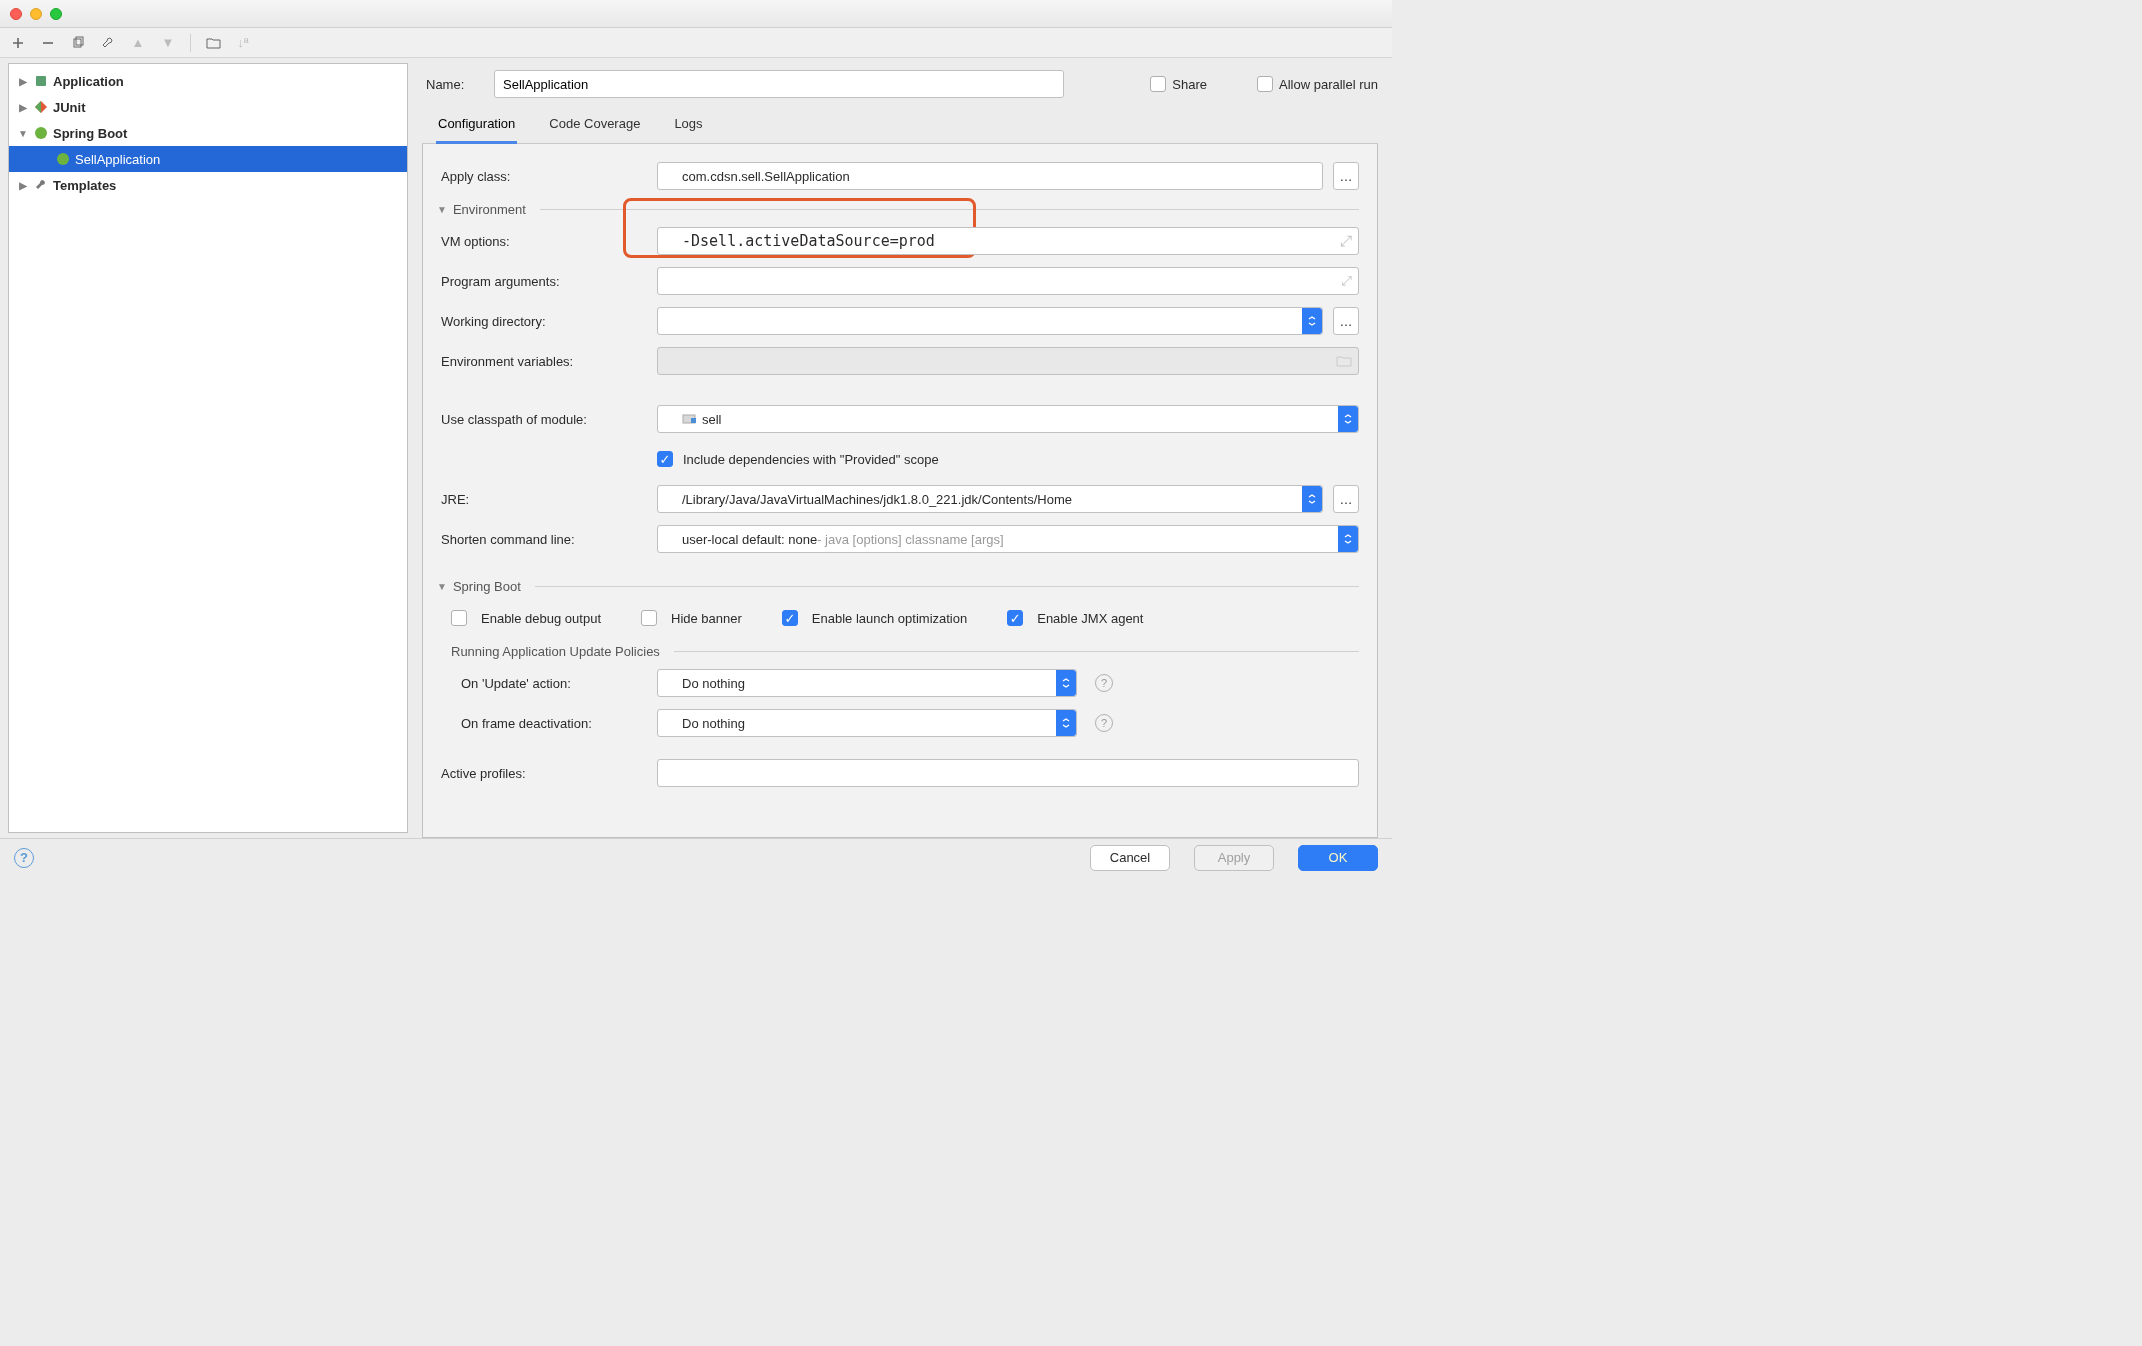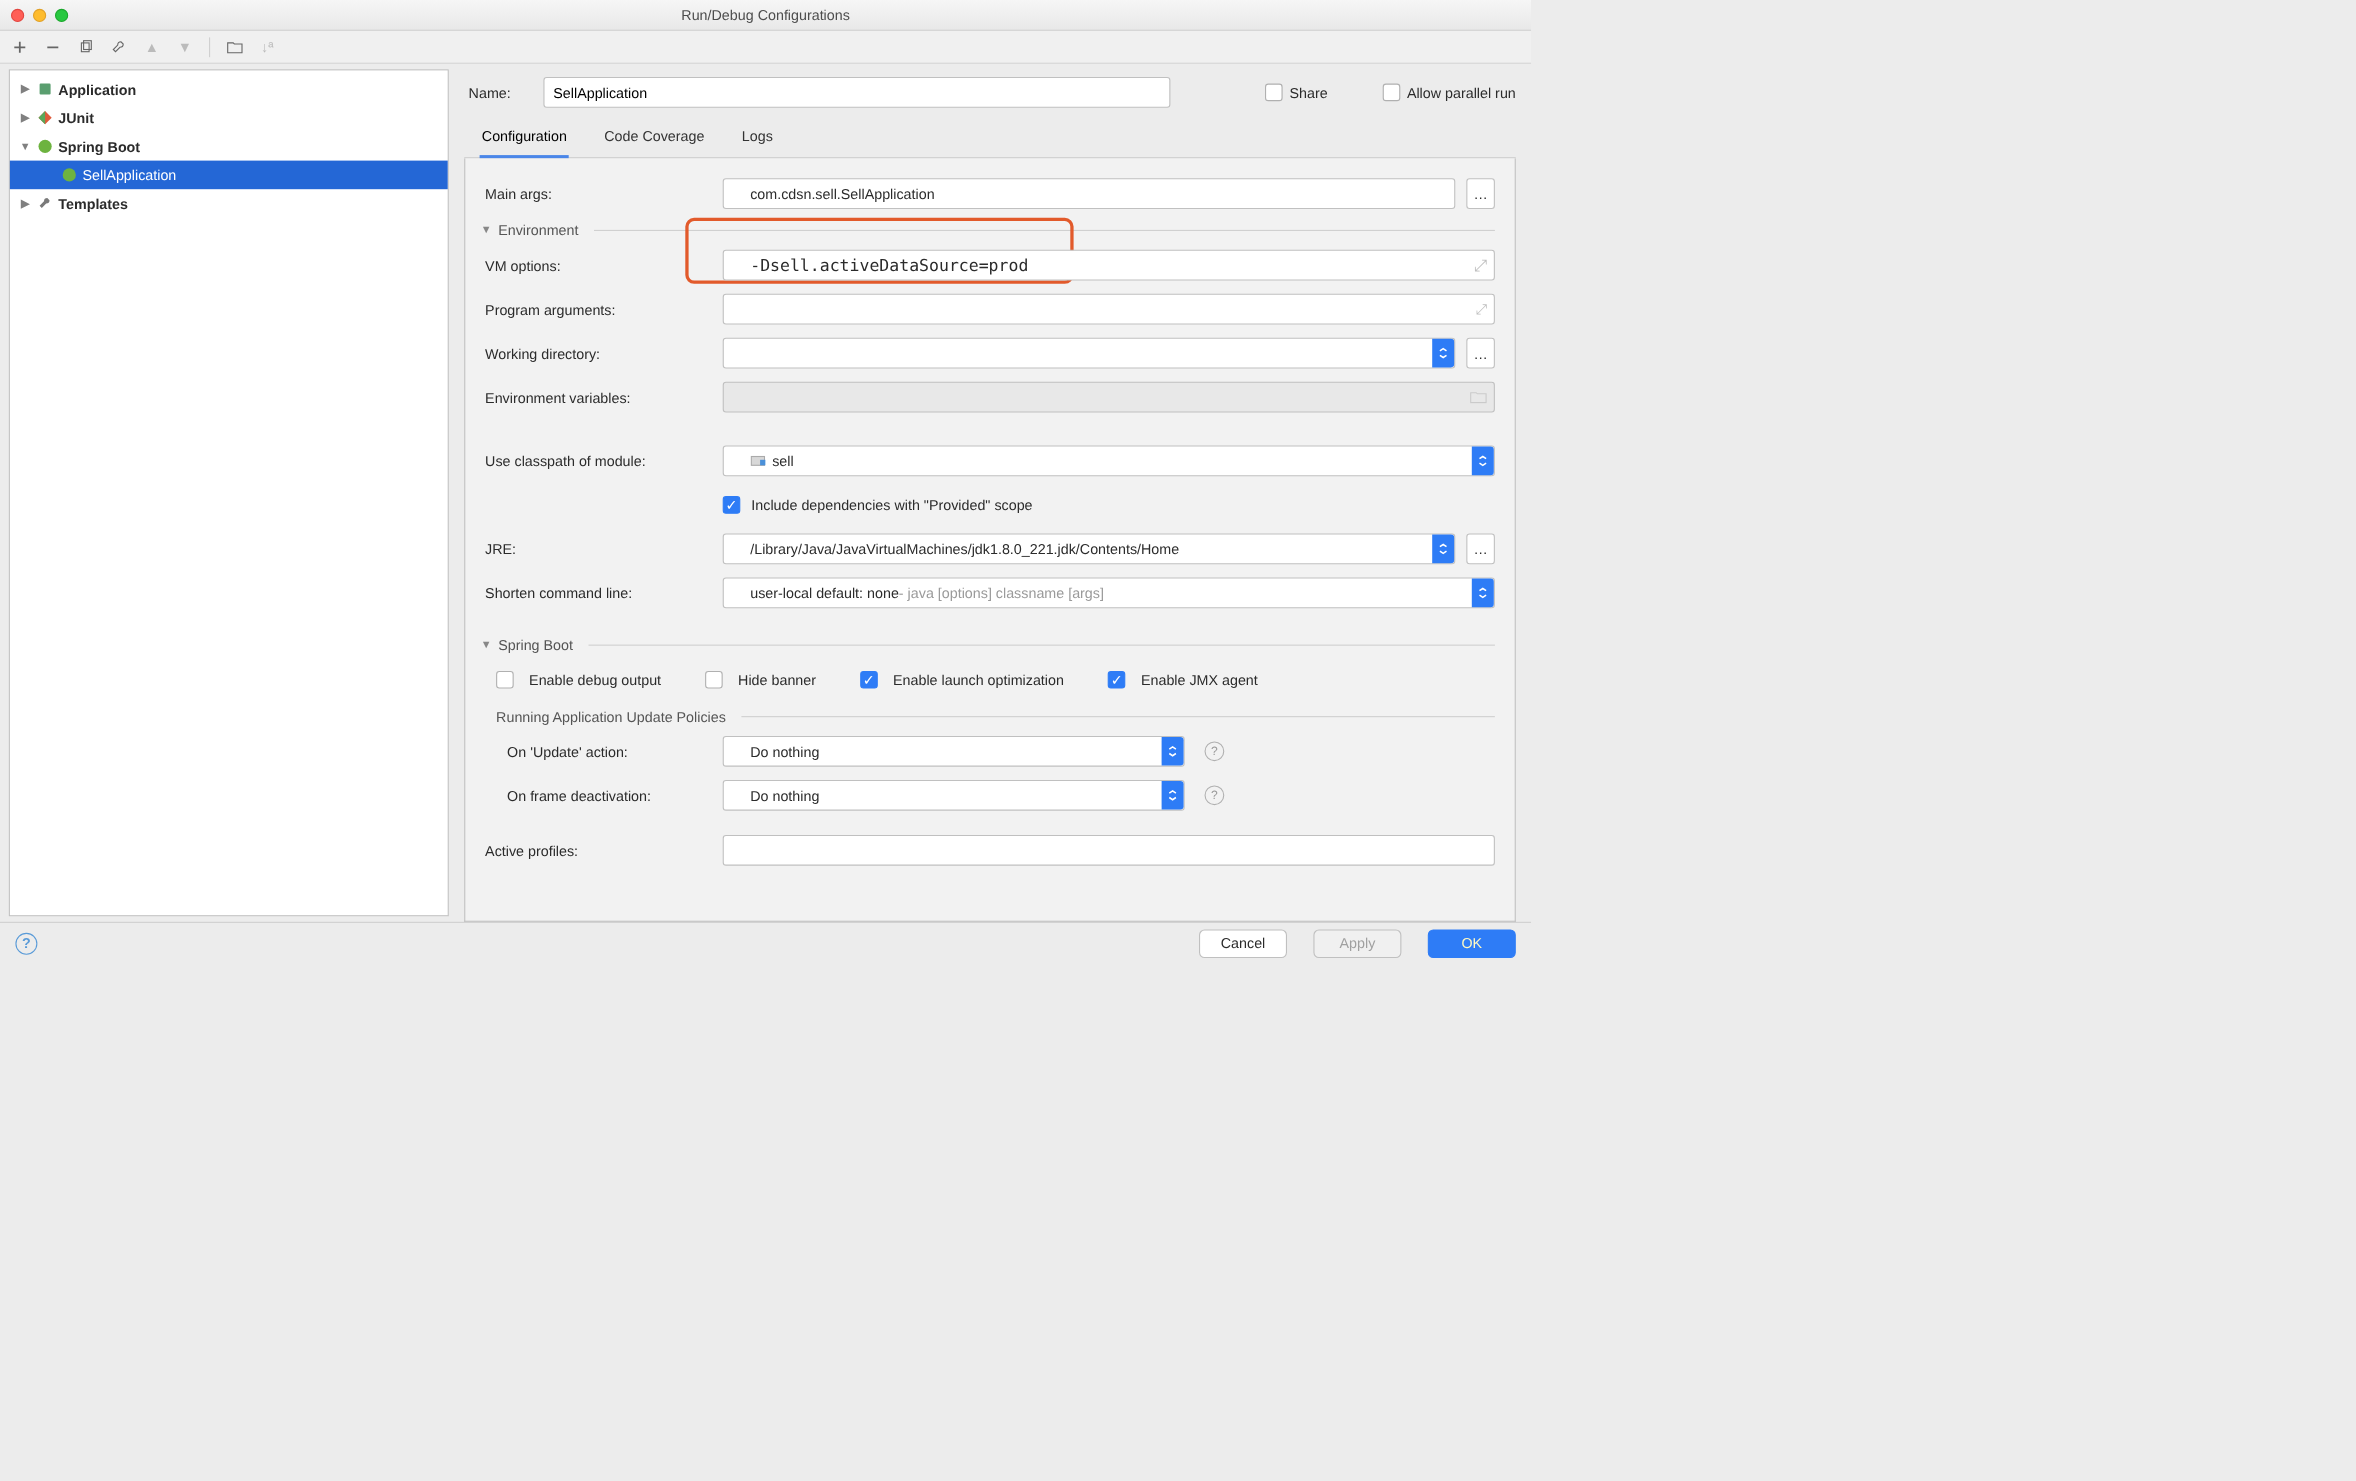--- a/index.html
+++ b/index.html
@@ -123,21 +123,20 @@
 </style>
 </head>
 <body>
 
 <div class="titlebar">
   <div class="traffic">
     <div class="dot red"></div>
     <div class="dot yellow"></div>
     <div class="dot green"></div>
   </div>
-  <div class="title">Run/Debug Configurations</div>
 </div>
 
 <div class="toolbar">
   <span class="tool-ico">
       <svg width="14" height="14" viewBox="0 0 14 14">
         <path d="M7 2v10M2 7h10" stroke="#666" stroke-width="1.6"></path>
       </svg>
     </span>
   <span class="tool-ico">
       <svg width="14" height="14" viewBox="0 0 14 14">
@@ -236,21 +235,21 @@
     <div class="tabs">
       <div class="tab active">Configuration</div>
       <div class="tab">Code Coverage</div>
       <div class="tab">Logs</div>
     </div>
 
     <div class="panel" style="position:relative">
       <div class="highlight" style="left:200px; top:54px; width:353px; height:60px;"></div>
 
       <div class="form-row">
-        <div class="lbl">Main args:</div>
+        <div class="lbl">Apply class:</div>
         <div class="field">
             <span>com.cdsn.sell.SellApplication</span>
           </div>
         <div class="btn-sm">…</div>
       </div>
 
       <div class="section-hdr">
         <span style="font-size:10px;color:#888">▼</span>
         <span>Environment</span>
         <div class="line"></div>

